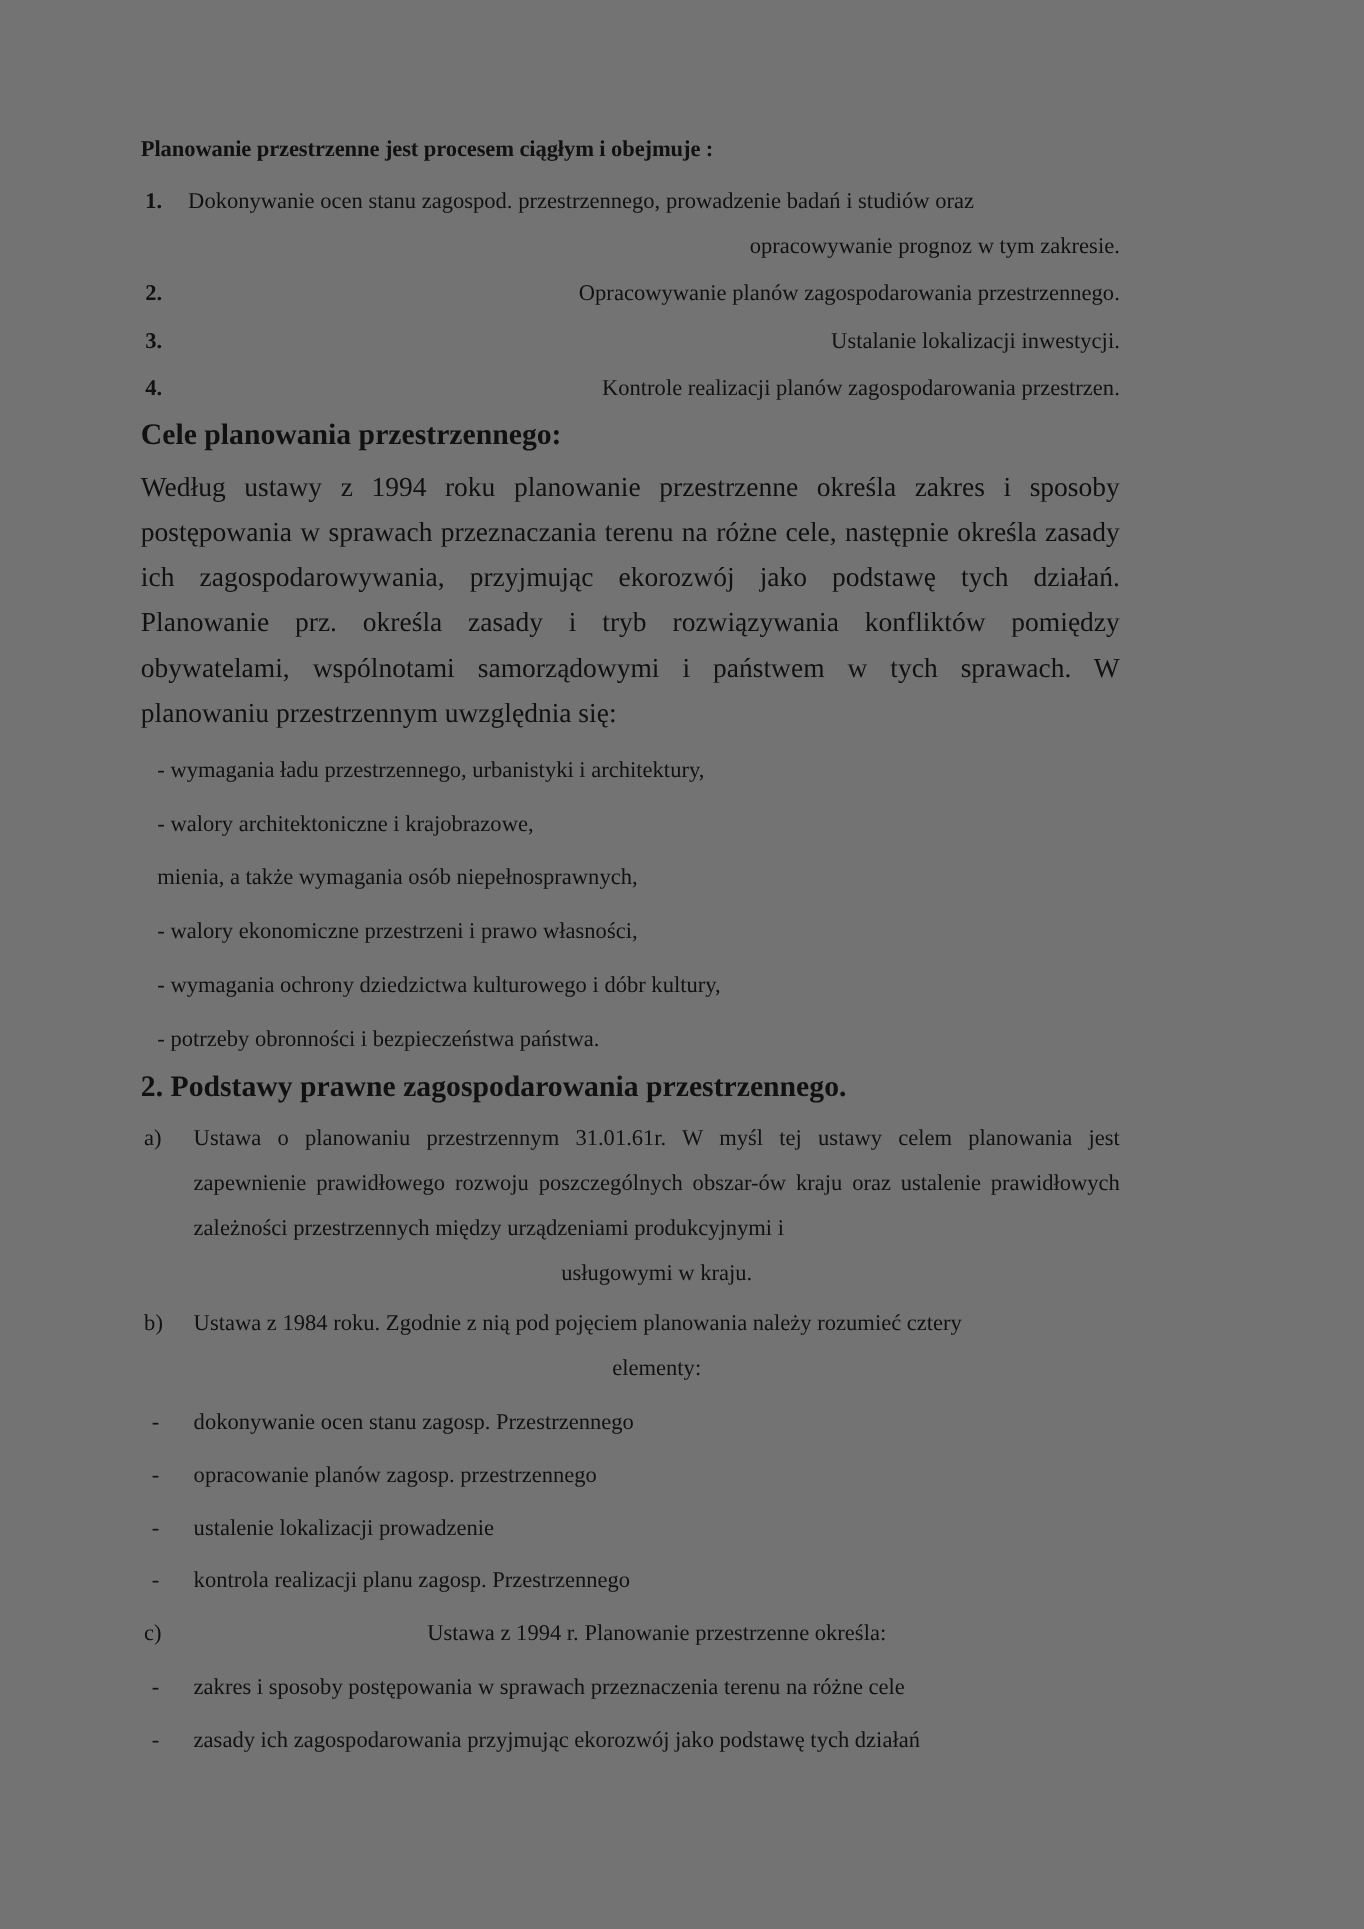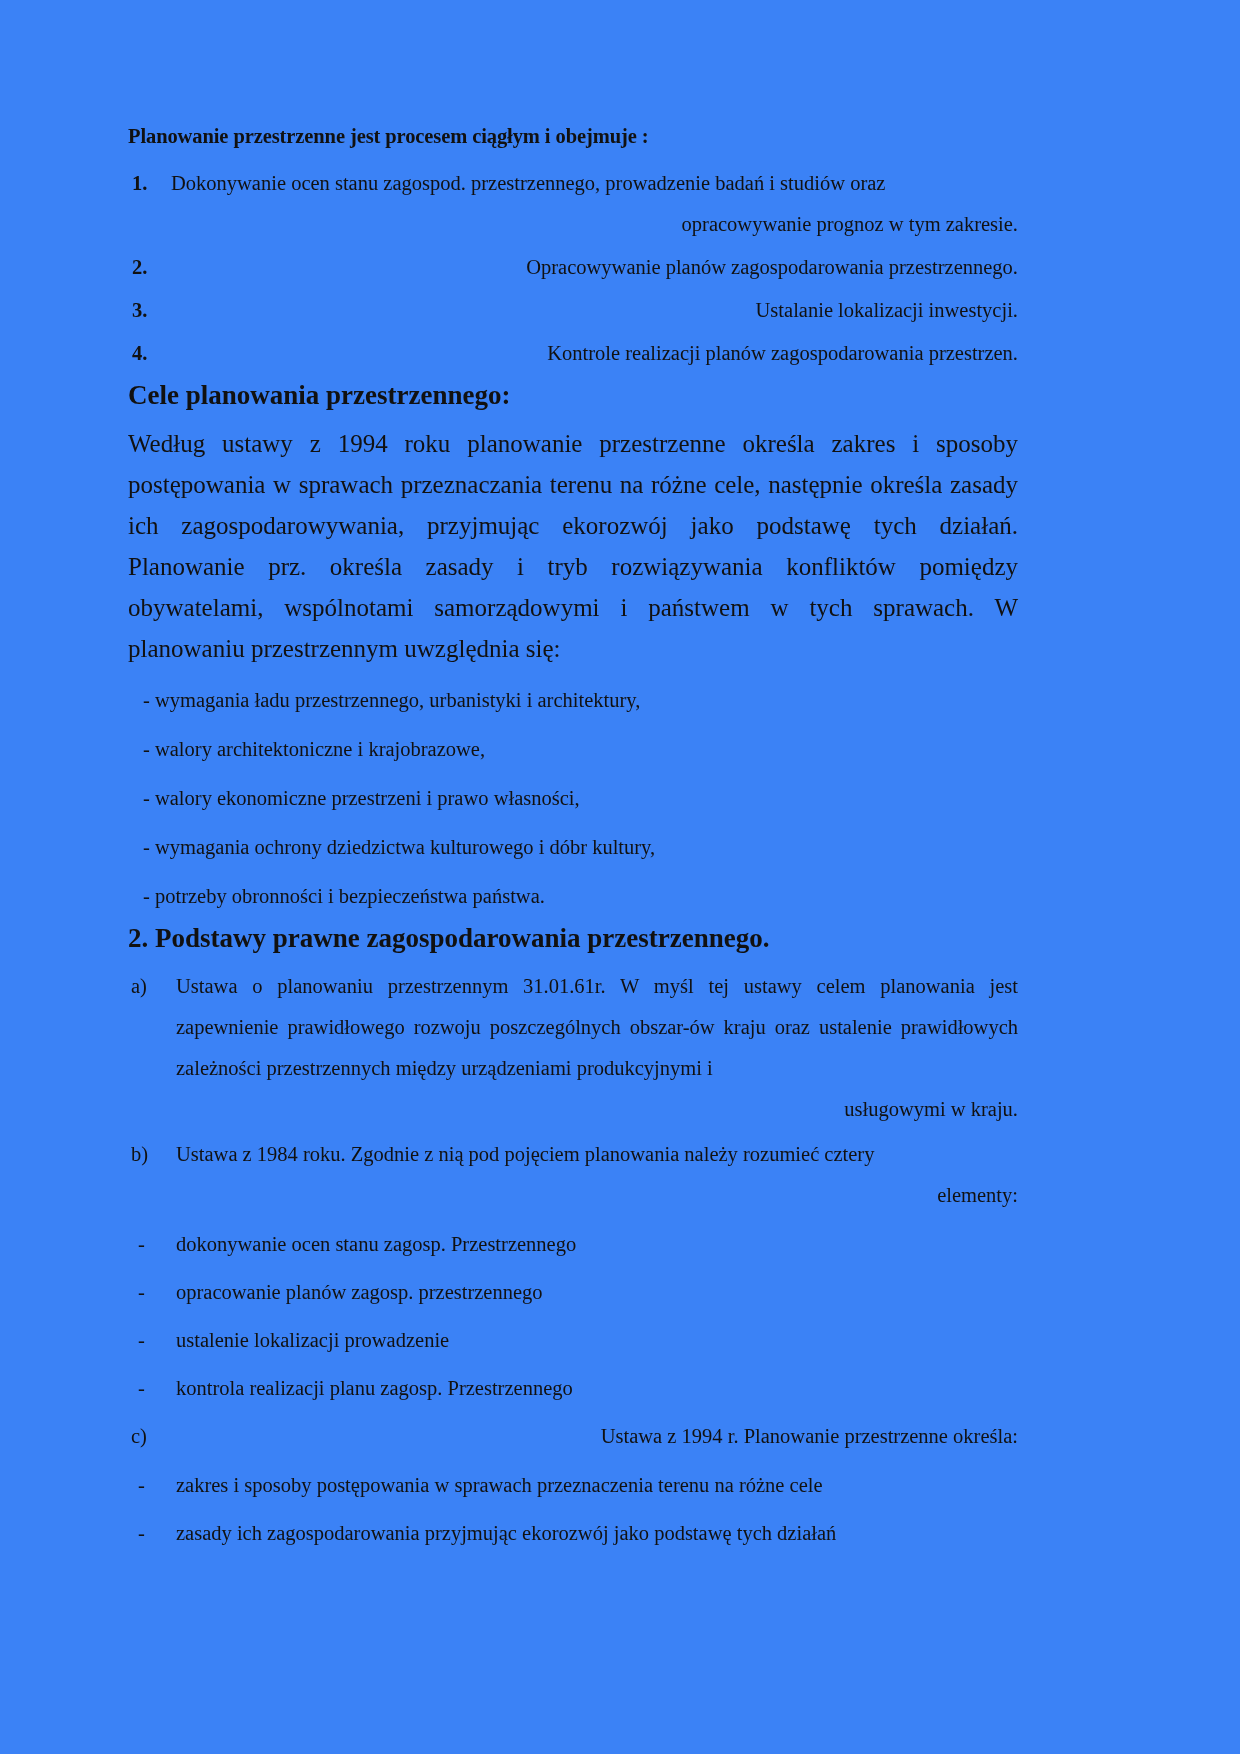--- a/index.html
+++ b/index.html
@@ -12,21 +12,21 @@
     width: 1240px;
     height: 1754px;
     font-family: "Liberation Serif", "DejaVu Serif", serif;
     color: #111111;
     -webkit-font-smoothing: none;
   }
   .page {
     position: relative;
     width: 1240px;
     height: 1754px;
-    background: #3b82f6;
+    background: #737373;
     box-sizing: border-box;
     padding: 126px 222px 0 128px;
   }
   .doc-body {
     width: 890px;
   }
 
   
   .heading {
     font-weight: bold;
@@ -111,21 +111,21 @@
     margin-bottom: 4px;
     text-align: justify;
   }
   .alpha-list li .marker {
     position: absolute;
     left: 3px;
     top: 0;
   }
   .alpha-list li .tail {
     display: block;
-    text-align: right;
+    text-align: center;
     font-family: Liberation Serif, serif;
   }
 
   
   .sub-dash-list {
     margin: 0;
     padding: 0;
     list-style: none;
   }
   .sub-dash-list li {
@@ -176,20 +176,21 @@
     <p class="para">Według ustawy z 1994 roku planowanie przestrzenne określa zakres i sposoby postępowania w sprawach przeznaczania terenu na różne cele, następnie określa zasady ich zagospodarowywania, przyjmując ekorozwój jako podstawę tych działań. Planowanie prz. określa zasady i tryb rozwiązywania konfliktów pomiędzy obywatelami, wspólnotami samorządowymi i państwem w tych sprawach. W planowaniu przestrzennym uwzględnia się:</p>
 
     <ul class="dash-list">
       <li>
         <span>- wymagania ładu przestrzennego, urbanistyki i architektury,</span>
       </li>
       <li>
         <span>- walory architektoniczne i krajobrazowe,</span>
       </li>
       <li>
+        <span class="cont">mienia, a także wymagania osób niepełnosprawnych,</span>
       </li>
       <li>
         <span>- walory ekonomiczne przestrzeni i prawo własności,</span>
       </li>
       <li>
         <span>- wymagania ochrony dziedzictwa kulturowego i dóbr kultury,</span>
       </li>
       <li>
         <span>- potrzeby obronności i bezpieczeństwa państwa.</span>
       </li>

